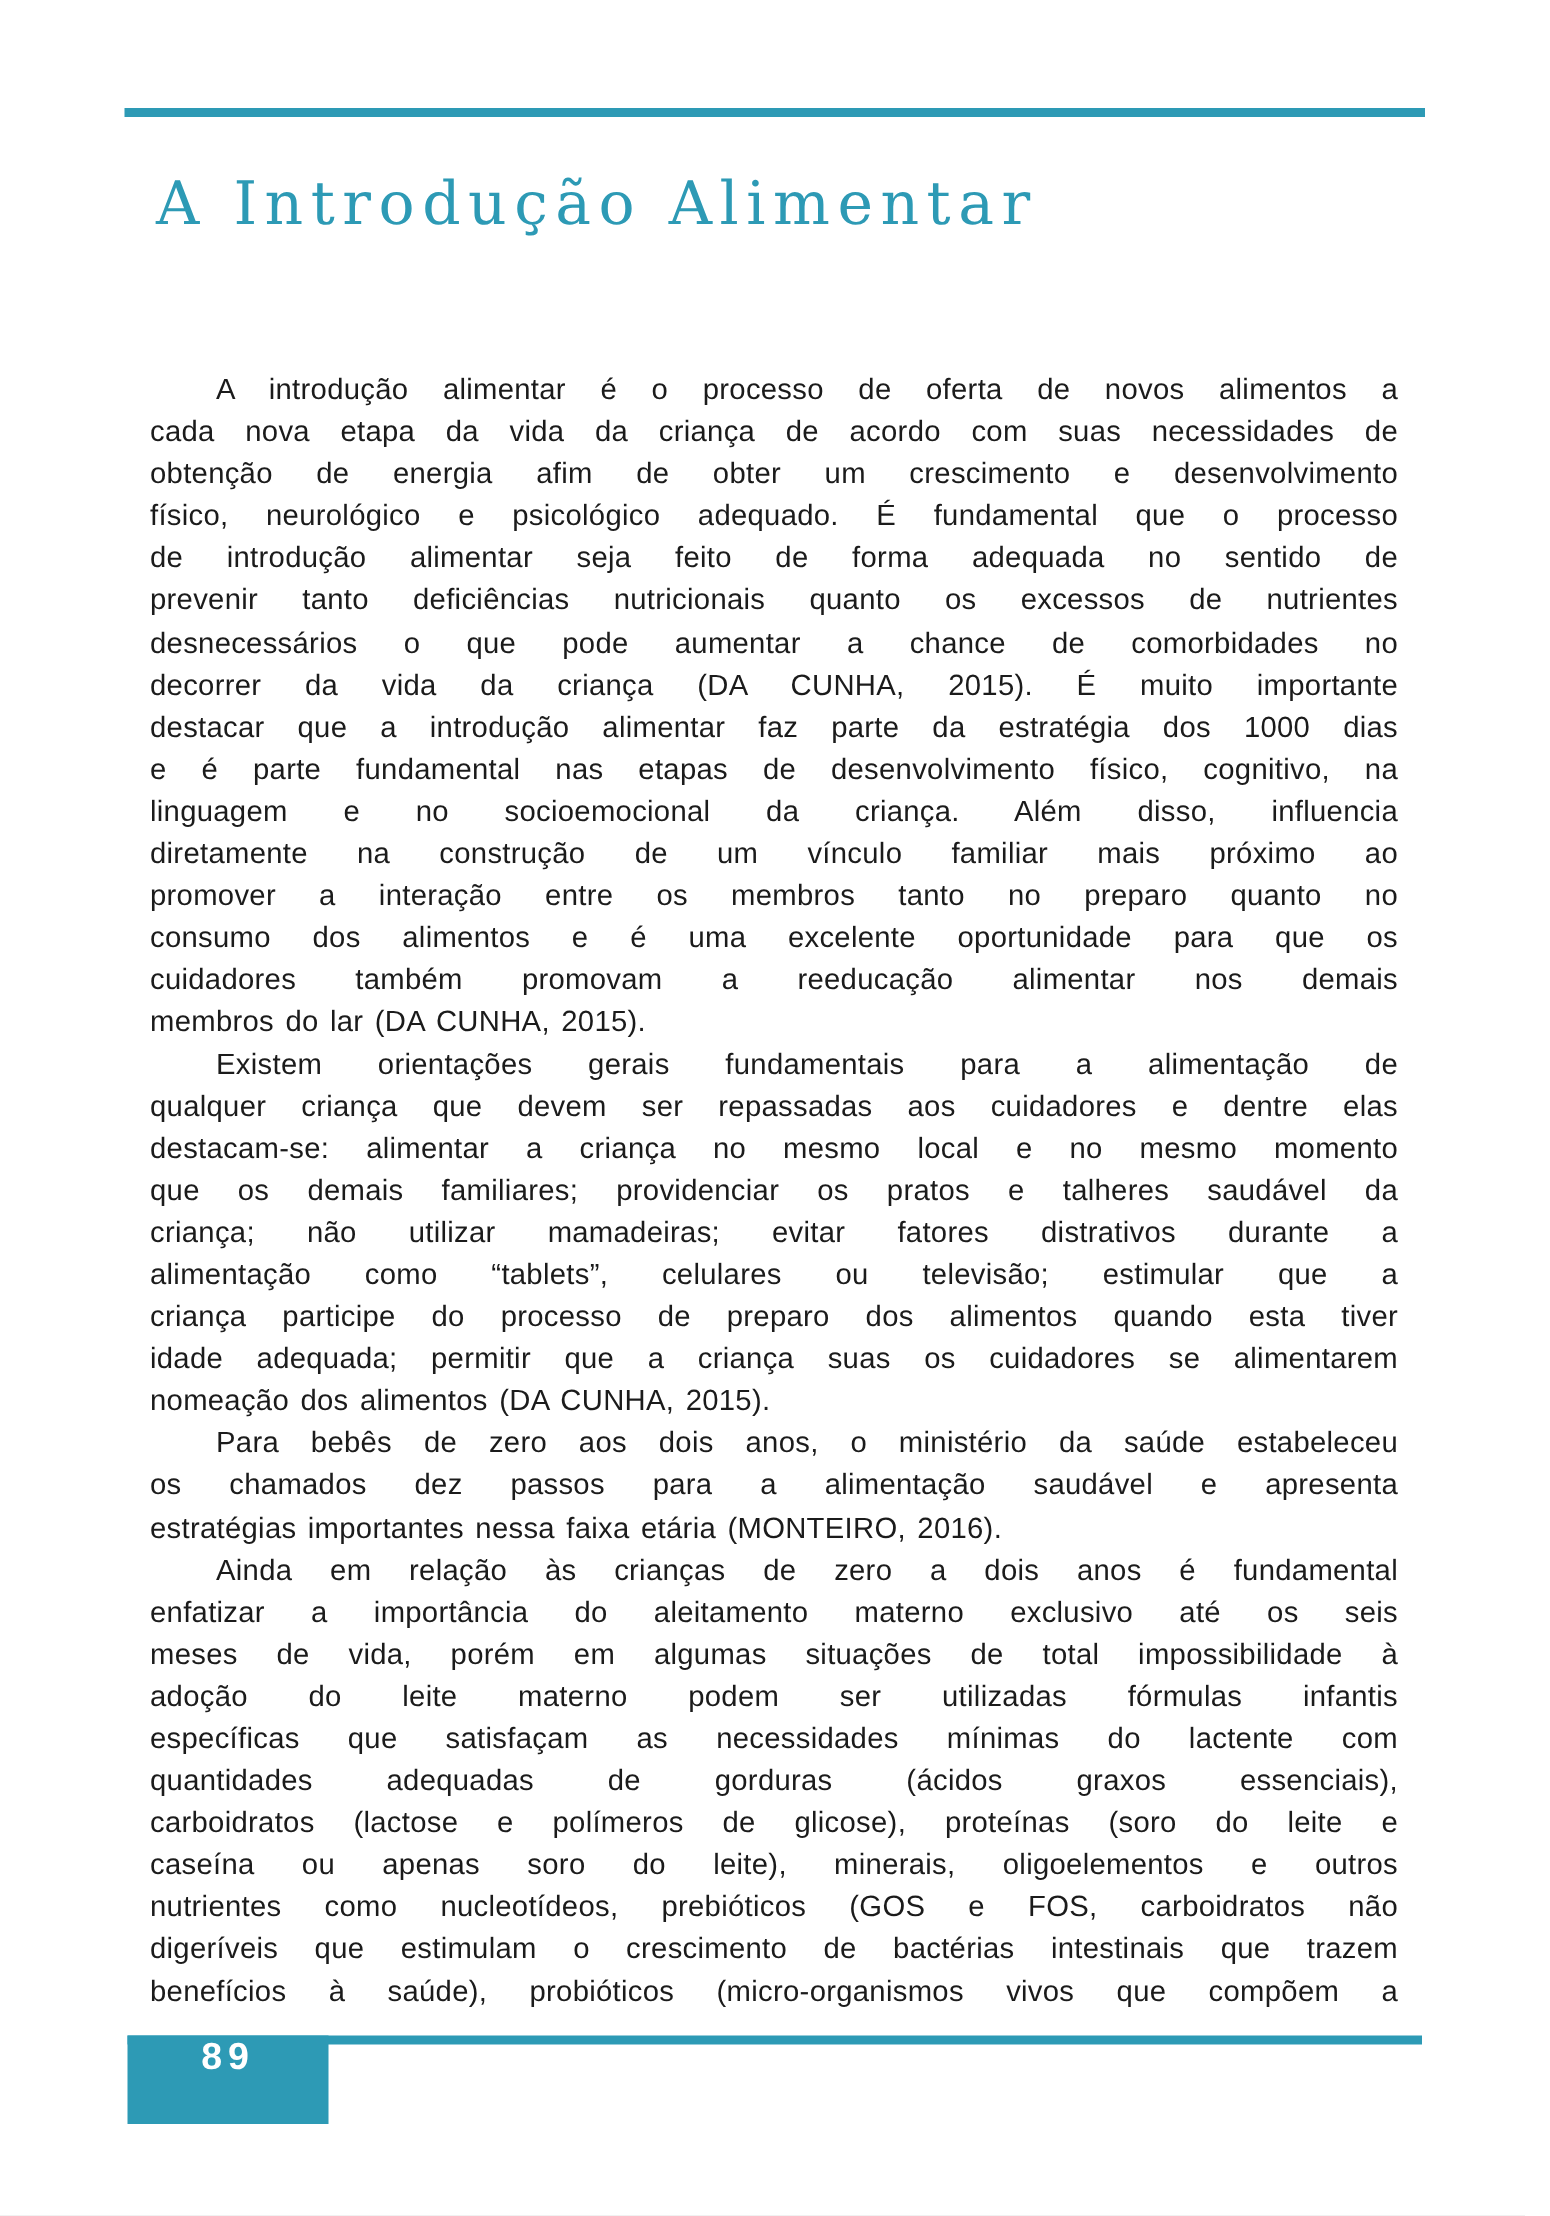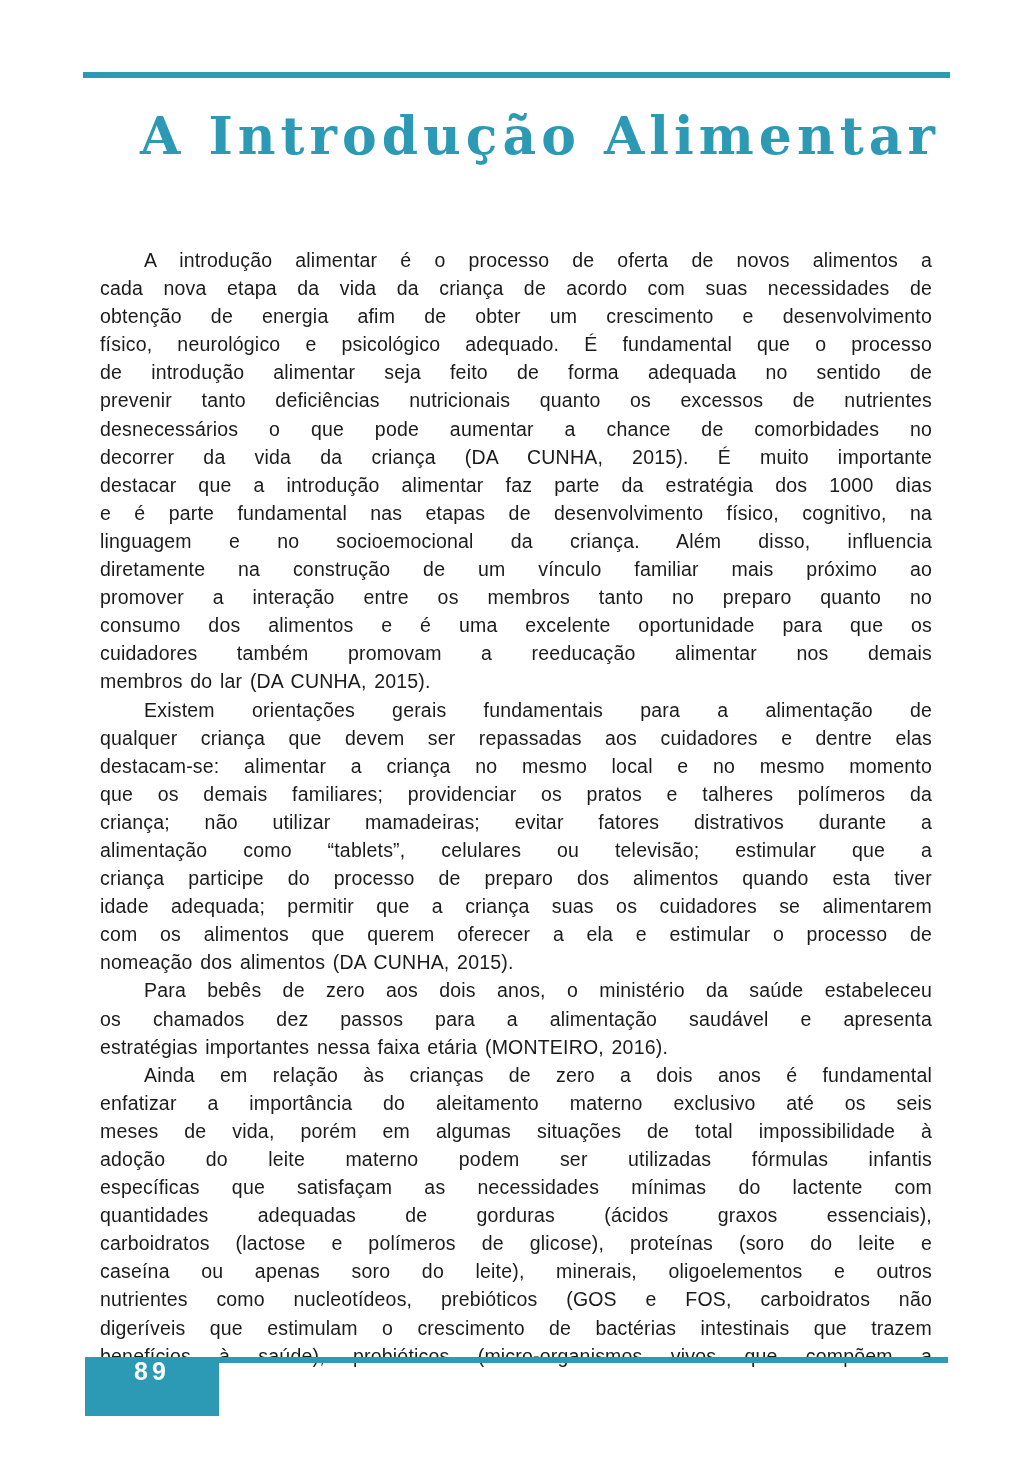--- a/index.html
+++ b/index.html
@@ -17,27 +17,26 @@
   .top-rule {
     position: absolute;
     left: 83px; top: 72px;
     width: 867px; height: 6px;
     background: var(--accent);
   }
   .chapter-title {
     position: absolute;
     left: 104px; top: 103px;
     font-family: "DejaVu Serif", serif;
-    font-weight: bold;
-    font-size: 52px;
+    font-weight: normal;
+    font-size: 40px;
     line-height: 66px;
     letter-spacing: 5px;
     color: var(--accent);
     white-space: nowrap;
-    margin-left: 36px;
   }
   .body-text {
     position: absolute;
     left: 100px; top: 202px;
     width: 832px;
     font-size: 19.5px;
     color: var(--body-text);
     letter-spacing: 0.2px;
     word-spacing: 2px;
     margin-top: 44px;
@@ -94,26 +93,25 @@
         <div class="body-line">diretamente na construção de um vínculo familiar mais próximo ao</div>
         <div class="body-line">promover a interação entre os membros tanto no preparo quanto no</div>
         <div class="body-line">consumo dos alimentos e é uma excelente oportunidade para que os</div>
         <div class="body-line">cuidadores também promovam a reeducação alimentar nos demais</div>
         <div class="body-line last">membros do lar (DA CUNHA, 2015).</div>
       </div>
       <div>
         <div class="body-line first">Existem orientações gerais fundamentais para a alimentação de</div>
         <div class="body-line">qualquer criança que devem ser repassadas aos cuidadores e dentre elas</div>
         <div class="body-line">destacam-se: alimentar a criança no mesmo local e no mesmo momento</div>
-        <div class="body-line">que os demais familiares; providenciar os pratos e talheres polímeros da</div>
+        <div class="body-line">que os demais familiares; providenciar os pratos e talheres saudável da</div>
         <div class="body-line">criança; não utilizar mamadeiras; evitar fatores distrativos durante a</div>
         <div class="body-line">alimentação como “tablets”, celulares ou televisão; estimular que a</div>
         <div class="body-line">criança participe do processo de preparo dos alimentos quando esta tiver</div>
         <div class="body-line">idade adequada; permitir que a criança suas os cuidadores se alimentarem</div>
-        <div class="body-line">com os alimentos que querem oferecer a ela e estimular o processo de</div>
         <div class="body-line last">nomeação dos alimentos (DA CUNHA, 2015).</div>
       </div>
       <div>
         <div class="body-line first">Para bebês de zero aos dois anos, o ministério da saúde estabeleceu</div>
         <div class="body-line">os chamados dez passos para a alimentação saudável e apresenta</div>
         <div class="body-line last">estratégias importantes nessa faixa etária (MONTEIRO, 2016).</div>
       </div>
       <div>
         <div class="body-line first">Ainda em relação às crianças de zero a dois anos é fundamental</div>
         <div class="body-line">enfatizar a importância do aleitamento materno exclusivo até os seis</div>

